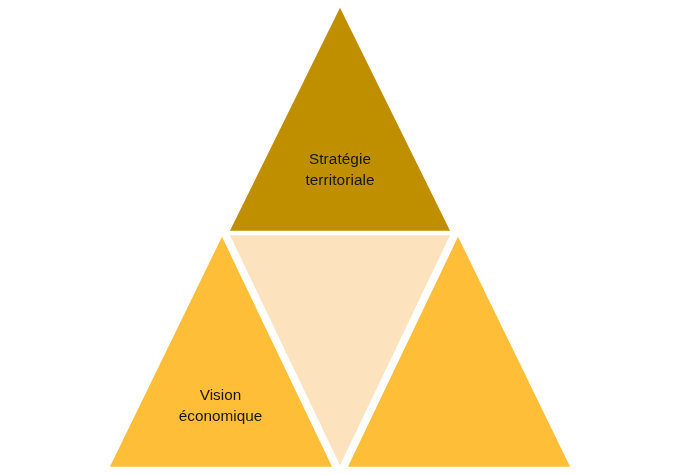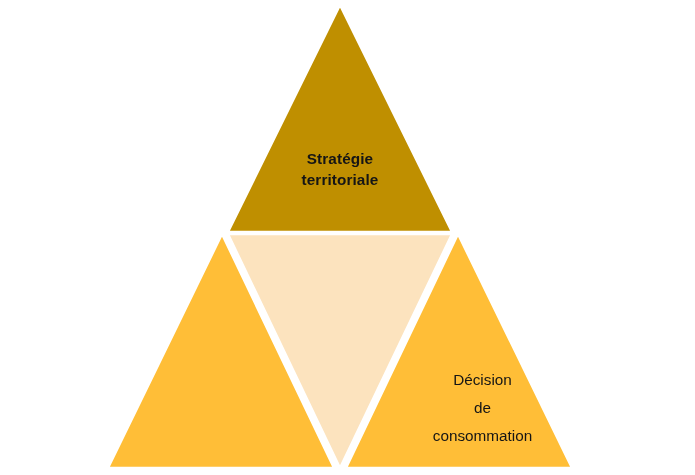--- a/index.html
+++ b/index.html
@@ -47,21 +47,21 @@
     color: #151515;
     pointer-events: none;
     white-space: pre-line;
   }
   .label-apex {
     left: 250px;
     top: 148px;
     width: 180px;
     font-size: 15.3px;
     line-height: 1.38;
-    font-weight: 700;
+    font-weight: 400;
     letter-spacing: 0.1px;
   }
   .label-center {
     left: 258px;
     top: 249px;
     width: 164px;
     font-size: 13.2px;
     line-height: 1.37;
     font-weight: 700;
     letter-spacing: 0.15px;
@@ -91,18 +91,17 @@
   <svg id="triangle-svg" viewBox="0 0 695 475">
     <polygon class="tri-shape" points="340,5 452,232 228,232" fill="#BF8F00"></polygon>
     <polygon class="tri-shape" points="228,234 452,234 340,468" fill="#FCE3BE"></polygon>
     <polygon class="tri-shape" points="222,234 334,468 108,468" fill="#FFBE37"></polygon>
     <polygon class="tri-shape" points="458,234 572,468 346,468" fill="#FFBE37"></polygon>
   </svg>
 
   <div class="label-layer">
     <div class="label label-apex">Stratégie
 territoriale</div>
-    <div class="label label-right">Décision
-de
-consommation</div>
+    <div class="label label-left">Vision
+économique</div>
   </div>
 
 </div>
 
 </body></html>

